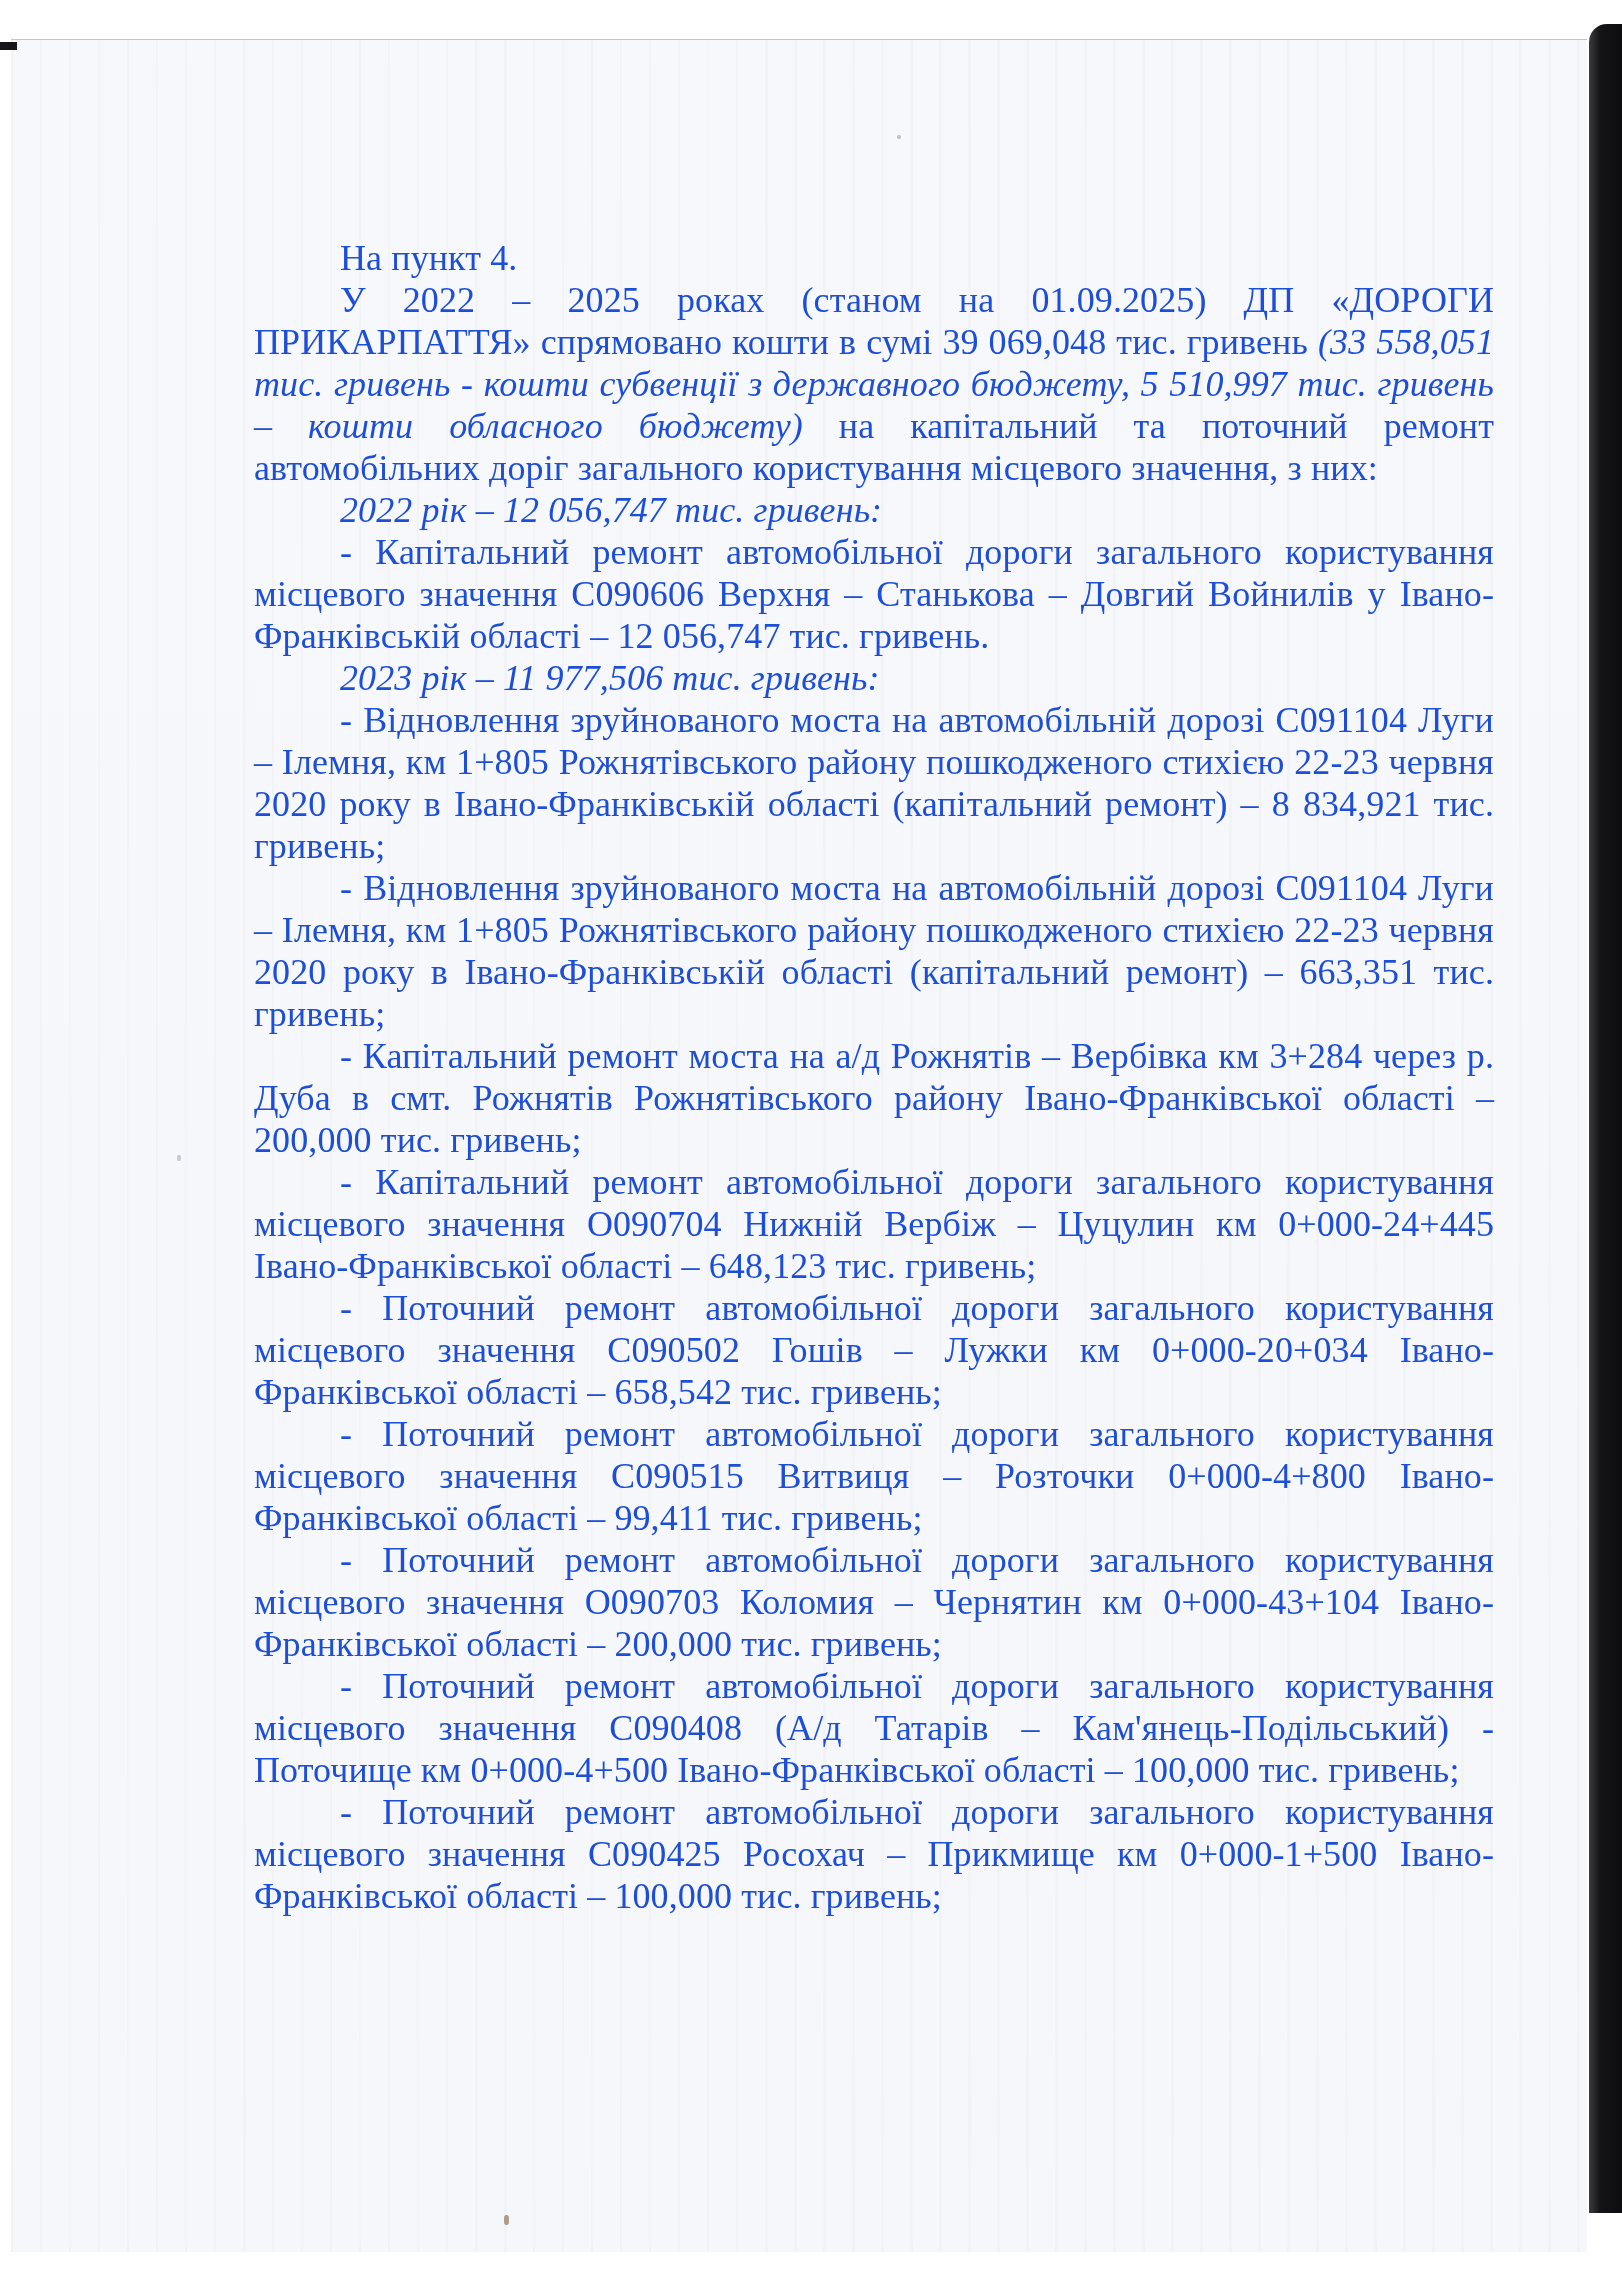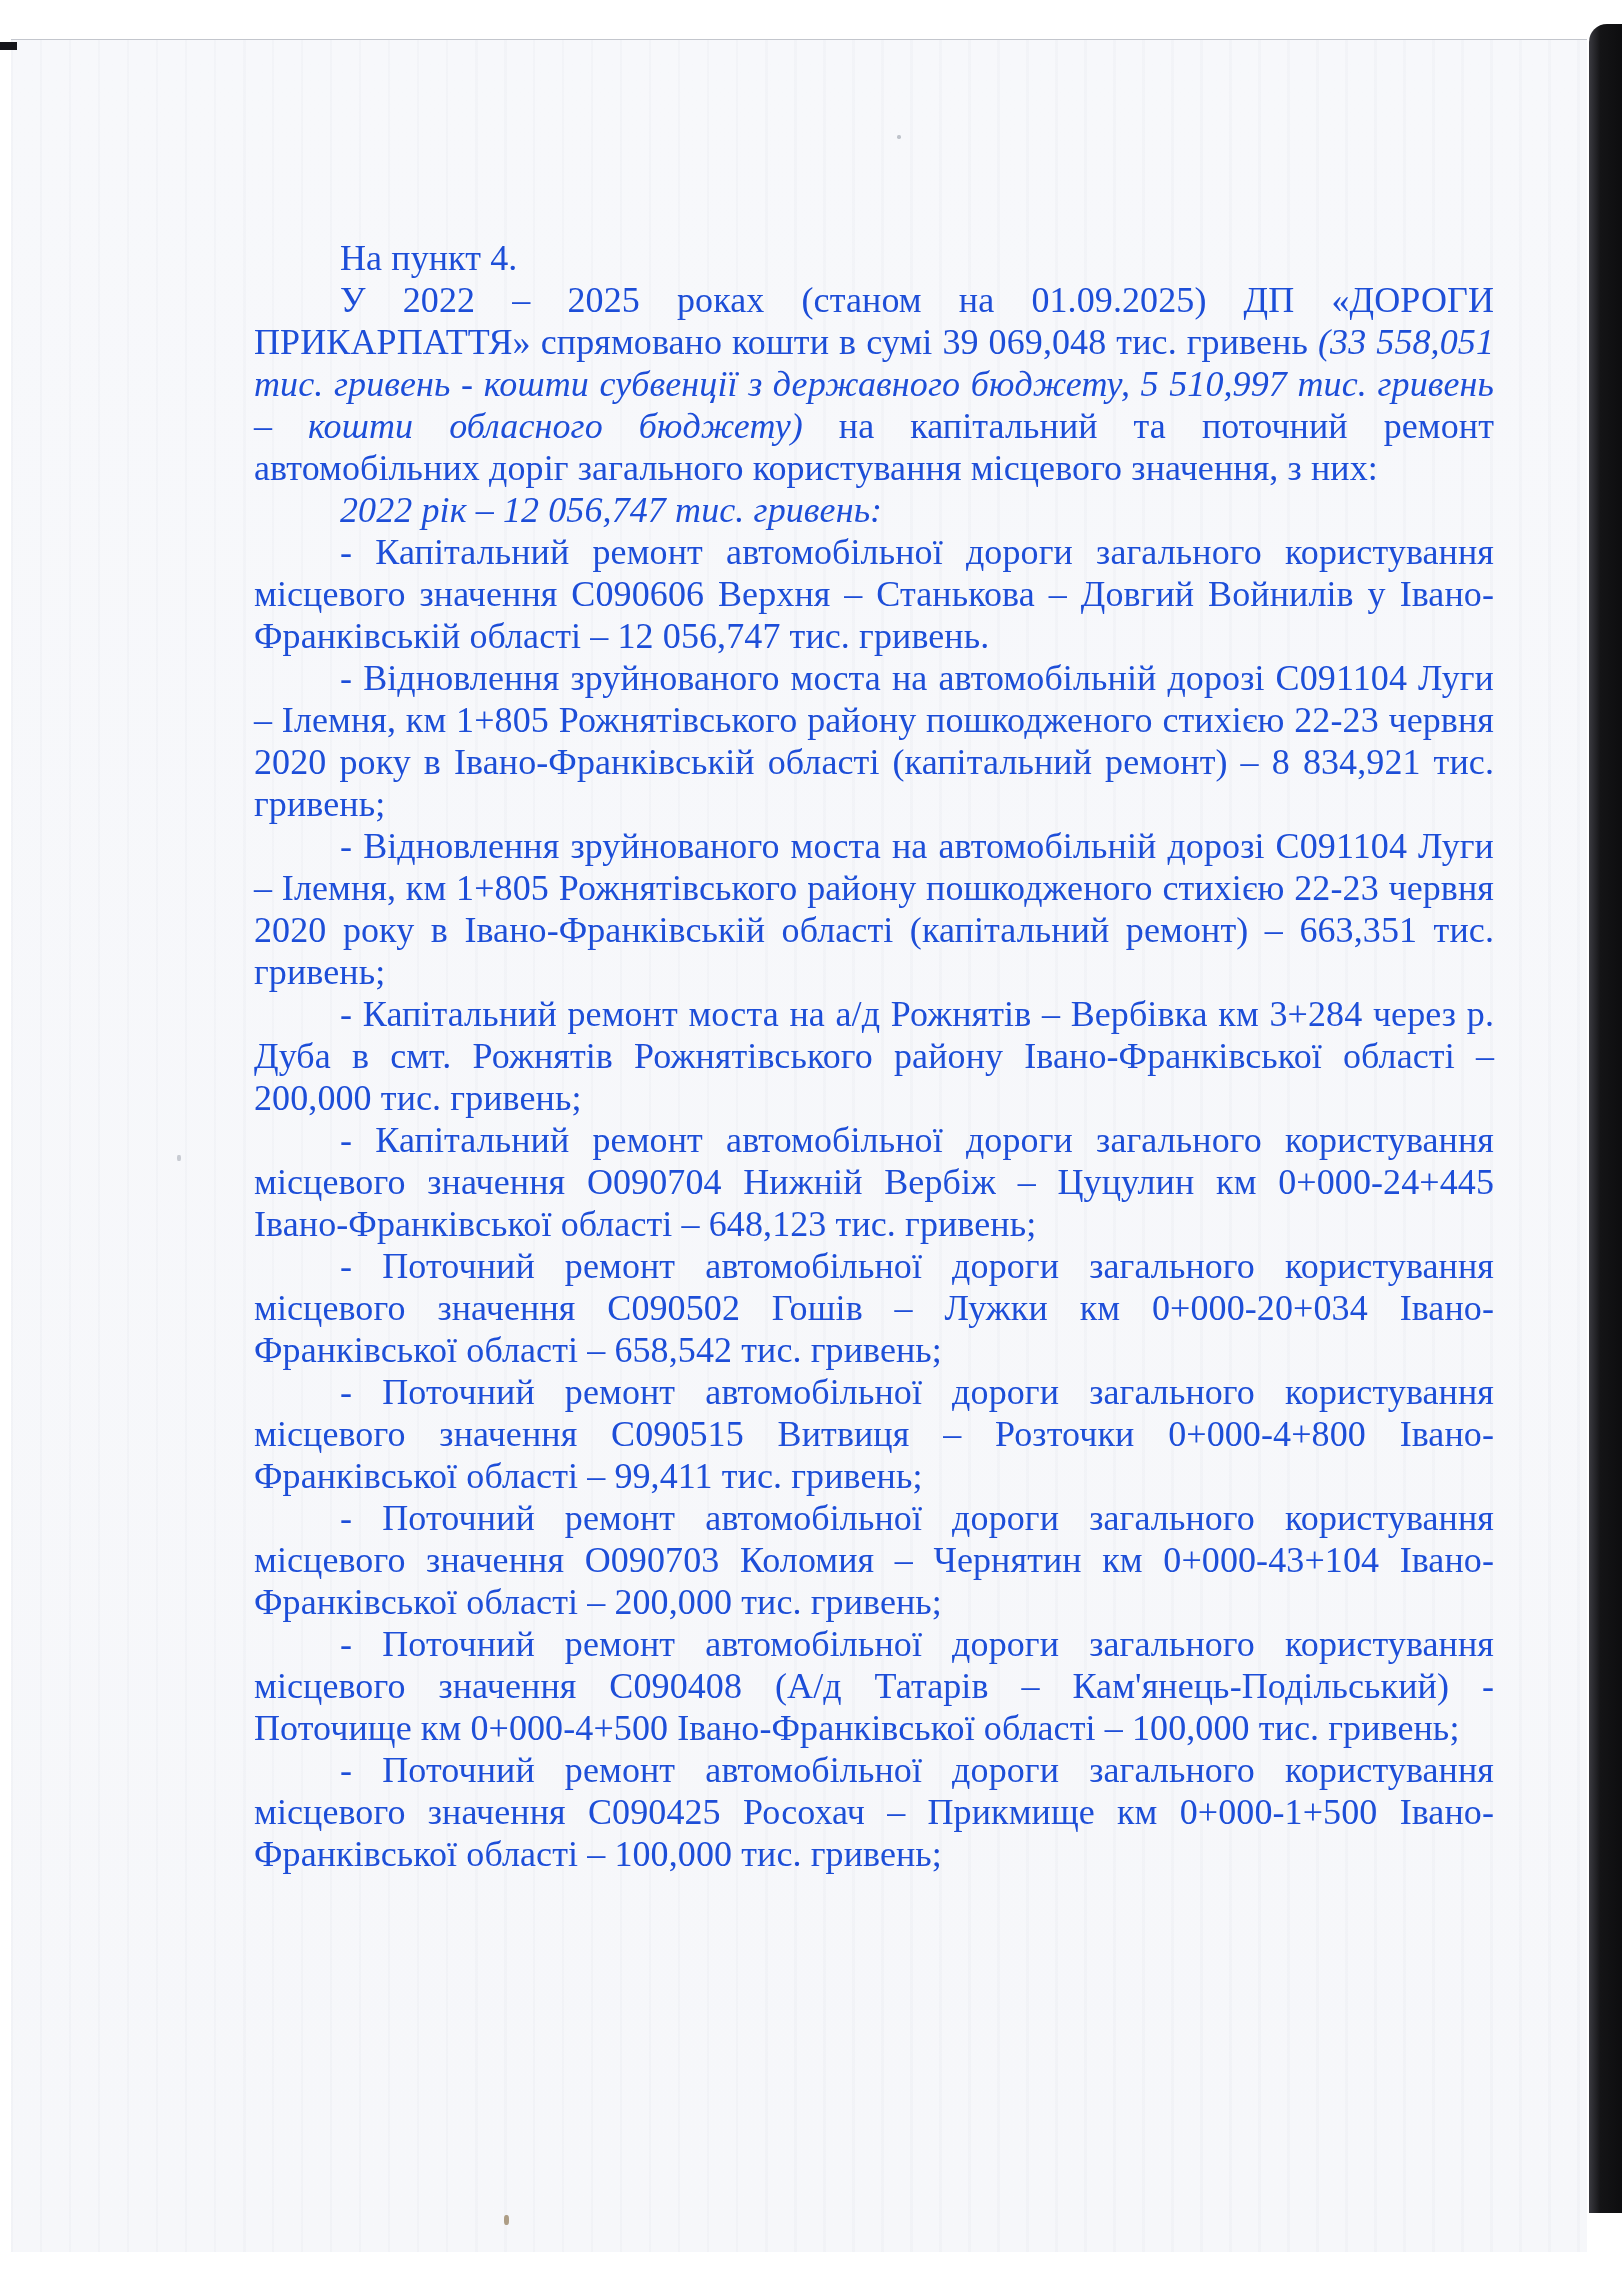--- a/index.html
+++ b/index.html
@@ -82,20 +82,21 @@
     <div class="speck s1"></div>
     <div class="speck s2"></div>
     <div class="speck s3"></div>
   </div>
 
   <div class="textblock" id="textblock">
       <p><span class="seg-normal">На пункт 4.</span></p>
       <p><span class="seg-normal">У 2022 – 2025 роках (станом на 01.09.2025) ДП «ДОРОГИ ПРИКАРПАТТЯ» спрямовано кошти в сумі 39 069,048 тис. гривень </span><span class="seg-italic">(33 558,051 тис. гривень - кошти субвенції з державного бюджету, 5 510,997 тис. гривень – кошти обласного бюджету)</span><span class="seg-normal"> на капітальний та поточний ремонт автомобільних доріг загального користування місцевого значення, з них:</span></p>
       <p><span class="seg-italic">2022 рік – 12 056,747 тис. гривень:</span></p>
       <p><span class="seg-normal">- Капітальний ремонт автомобільної дороги загального користування місцевого значення С090606 Верхня – Станькова – Довгий Войнилів у Івано-Франківській області – 12 056,747 тис. гривень.</span></p>
+      <p><span class="seg-italic">2023 рік – 11 977,506 тис. гривень:</span></p>
       <p><span class="seg-normal">- Відновлення зруйнованого моста на автомобільній дорозі С091104 Луги – Ілемня, км 1+805 Рожнятівського району пошкодженого стихією 22-23 червня 2020 року в Івано-Франківській області (капітальний ремонт) – 8 834,921 тис. гривень;</span></p>
       <p><span class="seg-normal">- Відновлення зруйнованого моста на автомобільній дорозі С091104 Луги – Ілемня, км 1+805 Рожнятівського району пошкодженого стихією 22-23 червня 2020 року в Івано-Франківській області (капітальний ремонт) – 663,351 тис. гривень;</span></p>
       <p><span class="seg-normal">- Капітальний ремонт моста на а/д Рожнятів – Вербівка км 3+284 через р. Дуба в смт. Рожнятів Рожнятівського району Івано-Франківської області – 200,000 тис. гривень;</span></p>
       <p><span class="seg-normal">- Капітальний ремонт автомобільної дороги загального користування місцевого значення О090704 Нижній Вербіж – Цуцулин км 0+000-24+445 Івано-Франківської області – 648,123 тис. гривень;</span></p>
       <p><span class="seg-normal">- Поточний ремонт автомобільної дороги загального користування місцевого значення С090502 Гошів – Лужки км 0+000-20+034 Івано-Франківської області – 658,542 тис. гривень;</span></p>
       <p><span class="seg-normal">- Поточний ремонт автомобільної дороги загального користування місцевого значення С090515 Витвиця – Розточки 0+000-4+800 Івано-Франківської області – 99,411 тис. гривень;</span></p>
       <p><span class="seg-normal">- Поточний ремонт автомобільної дороги загального користування місцевого значення О090703 Коломия – Чернятин км 0+000-43+104 Івано-Франківської області – 200,000 тис. гривень;</span></p>
       <p><span class="seg-normal">- Поточний ремонт автомобільної дороги загального користування місцевого значення С090408  (А/д Татарів – Кам'янець-Подільський) - Поточище км 0+000-4+500 Івано-Франківської області – 100,000 тис. гривень;</span></p>
       <p><span class="seg-normal">- Поточний ремонт автомобільної дороги загального користування місцевого значення С090425 Росохач – Прикмище км 0+000-1+500 Івано-Франківської області – 100,000 тис. гривень;</span></p>
     </div>

